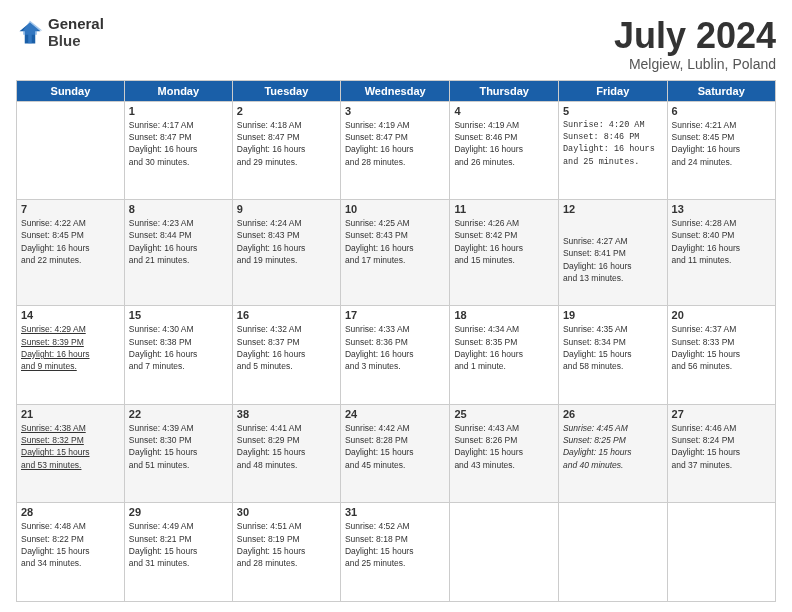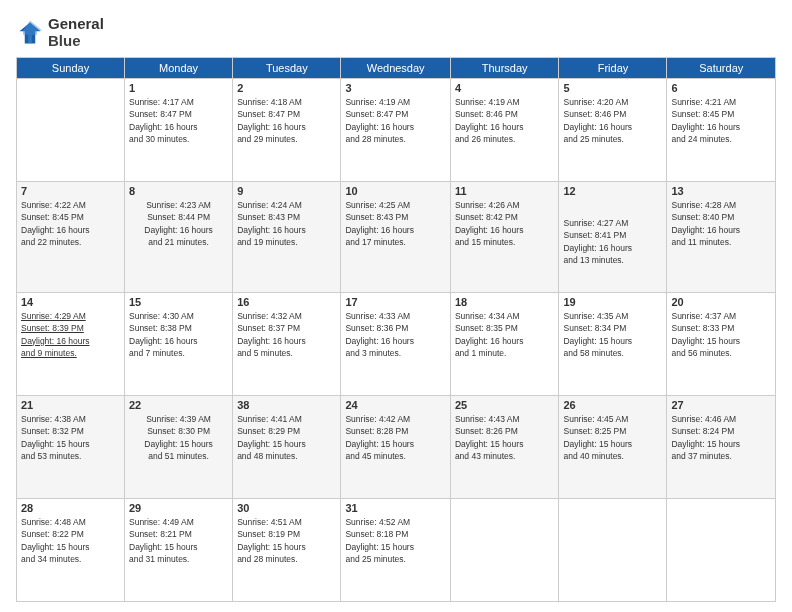--- a/index.html
+++ b/index.html
@@ -62,21 +62,21 @@
     }
     .calendar-table {
       width: 100%;
       border-collapse: collapse;
       flex: 1;
     }
     .calendar-table th {
       background-color: #1a5fa8;
       color: #fff;
       font-size: 11px;
-      font-weight: normal;
+      font-weight: bold;
       text-align: center;
       padding: 4px 2px;
       border: 1px solid #ccc;
     }
     .calendar-table td {
       border: 1px solid #ccc;
       vertical-align: top;
       padding: 3px 4px;
       font-size: 9px;
       color: #333;
@@ -110,20 +110,24 @@
   <div class="header">
     <div class="logo">
       <svg class="logo-icon" viewBox="0 0 32 32" xmlns="http://www.w3.org/2000/svg">
         <polygon points="16,4 28,14 22,14 22,28 10,28 10,14 4,14" fill="#1a5fa8"></polygon>
         <polygon points="16,2 30,13 24,13 24,18 18,18 18,28 14,28 14,18 8,18 8,13" fill="#4a90d9" opacity="0.5"></polygon>
       </svg>
       <div class="logo-text">
         <span class="logo-general">General</span>
         <span class="logo-blue">Blue</span>
       </div>
+    </div>
+    <div class="title-block">
+      <div class="main-title">July 2024</div>
+      <div class="subtitle">Melgiew, Lublin, Poland</div>
     </div>
   </div>
 
   <table class="calendar-table">
     <thead>
       <tr>
         <th>Sunday</th>
         <th>Monday</th>
         <th>Tuesday</th>
         <th>Wednesday</th>
@@ -158,21 +162,21 @@
           </td>
           <td>
             <div class="day-num">4</div>
             <div class="day-info" style="white-space: pre-line;">Sunrise: 4:19 AM
 Sunset: 8:46 PM
 Daylight: 16 hours
 and 26 minutes.</div>
           </td>
           <td>
             <div class="day-num">5</div>
-            <div class="day-info" style="white-space: pre-line;">Sunrise: 4:20 AM
+            <div class="day-info" style="white-space: pre-line; font-family: Liberation Mono, monospace;">Sunrise: 4:20 AM
 Sunset: 8:46 PM
 Daylight: 16 hours
 and 25 minutes.</div>
           </td>
           <td>
             <div class="day-num">6</div>
             <div class="day-info" style="white-space: pre-line;">Sunrise: 4:21 AM
 Sunset: 8:45 PM
 Daylight: 16 hours
 and 24 minutes.</div>
@@ -181,21 +185,21 @@
         <tr>
           <td>
             <div class="day-num">7</div>
             <div class="day-info" style="white-space: pre-line;">Sunrise: 4:22 AM
 Sunset: 8:45 PM
 Daylight: 16 hours
 and 22 minutes.</div>
           </td>
           <td>
             <div class="day-num">8</div>
-            <div class="day-info" style="white-space: pre-line; text-align: center;">Sunrise: 4:23 AM
+            <div class="day-info" style="white-space: pre-line;">Sunrise: 4:23 AM
 Sunset: 8:44 PM
 Daylight: 16 hours
 and 21 minutes.</div>
           </td>
           <td>
             <div class="day-num">9</div>
             <div class="day-info" style="white-space: pre-line;">Sunrise: 4:24 AM
 Sunset: 8:43 PM
 Daylight: 16 hours
 and 19 minutes.</div>
@@ -276,28 +280,28 @@
             <div class="day-num">20</div>
             <div class="day-info" style="white-space: pre-line;">Sunrise: 4:37 AM
 Sunset: 8:33 PM
 Daylight: 15 hours
 and 56 minutes.</div>
           </td>
         </tr>
         <tr>
           <td>
             <div class="day-num">21</div>
-            <div class="day-info" style="white-space: pre-line;">Sunrise: 4:38 AM
+            <div class="day-info" style="white-space: pre-line; text-decoration: underline;">Sunrise: 4:38 AM
 Sunset: 8:32 PM
 Daylight: 15 hours
 and 53 minutes.</div>
           </td>
           <td>
             <div class="day-num">22</div>
-            <div class="day-info" style="white-space: pre-line; text-align: center;">Sunrise: 4:39 AM
+            <div class="day-info" style="white-space: pre-line;">Sunrise: 4:39 AM
 Sunset: 8:30 PM
 Daylight: 15 hours
 and 51 minutes.</div>
           </td>
           <td>
             <div class="day-num">38</div>
             <div class="day-info" style="white-space: pre-line;">Sunrise: 4:41 AM
 Sunset: 8:29 PM
 Daylight: 15 hours
 and 48 minutes.</div>
@@ -311,21 +315,21 @@
           </td>
           <td>
             <div class="day-num">25</div>
             <div class="day-info" style="white-space: pre-line;">Sunrise: 4:43 AM
 Sunset: 8:26 PM
 Daylight: 15 hours
 and 43 minutes.</div>
           </td>
           <td>
             <div class="day-num">26</div>
-            <div class="day-info" style="white-space: pre-line;">Sunrise: 4:45 AM
+            <div class="day-info" style="white-space: pre-line; font-style: italic;">Sunrise: 4:45 AM
 Sunset: 8:25 PM
 Daylight: 15 hours
 and 40 minutes.</div>
           </td>
           <td>
             <div class="day-num">27</div>
             <div class="day-info" style="white-space: pre-line;">Sunrise: 4:46 AM
 Sunset: 8:24 PM
 Daylight: 15 hours
 and 37 minutes.</div>

